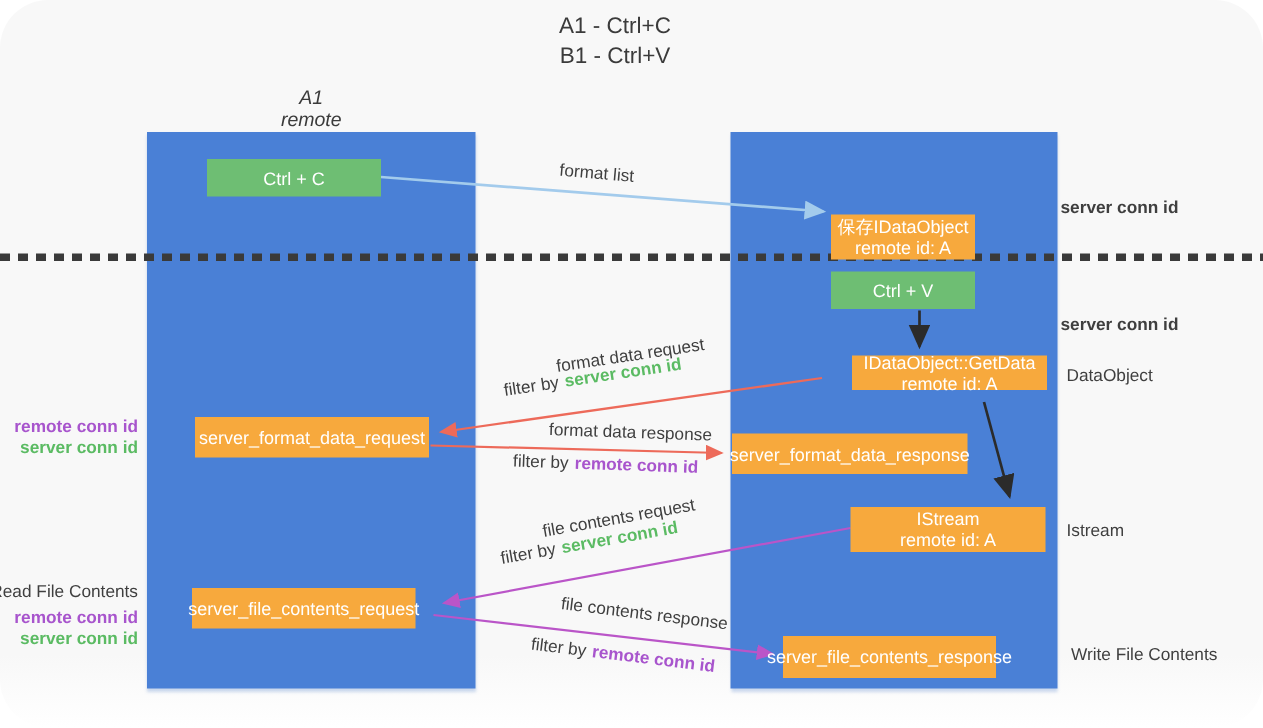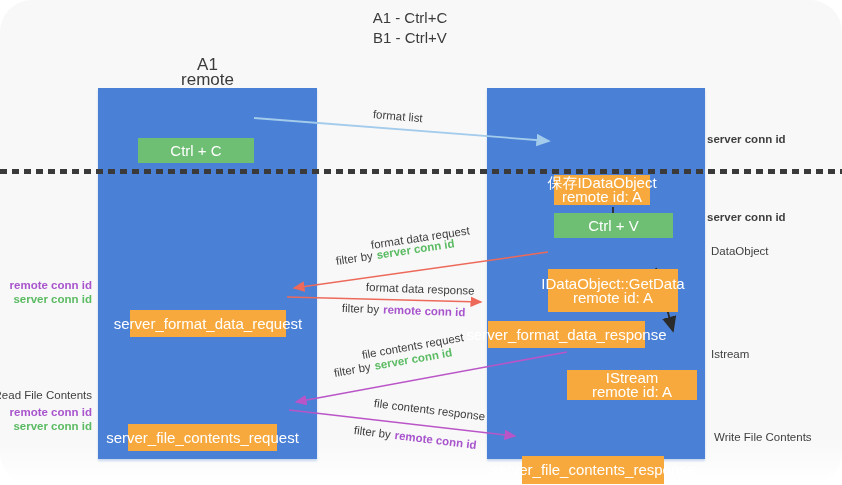--- a/index.html
+++ b/index.html
@@ -14,35 +14,35 @@
     position:relative; width:842px; height:485px; overflow:hidden;
     background:linear-gradient(#f8f8f8 90%, #ffffff 100%);
     color:var(--ink);
     border-radius:32px;
   }
   .title{
     position:absolute; left:300px; top:8px; width:220px; text-align:center;
     font-size:15px; line-height:20px; color:#3b3b3b;
   }
   .colhead{
-    position:absolute; top:57px; text-align:center; font-size:17px;
-    line-height:15px; color:#3b3b3b;
+    position:absolute; top:57px; text-align:center; font-size:13px;
+    line-height:15px; color:#3b3b3b;font-style:italic;
   }
   .column{
     position:absolute; top:88px; height:371px; background:var(--column-blue);
     box-shadow:0 2px 2px rgba(140,170,220,.45);
   }
   .dotted{
     position:absolute; left:0; top:169px; width:842px; height:5px;
     background:repeating-linear-gradient(90deg,#3a3a3a 0 7px, transparent 7px 12px);
   }
   .box{
     position:absolute; display:flex; flex-direction:column; align-items:center;
-    justify-content:center; color:#fff; font-size:15px; line-height:14px;
-    text-align:center; white-space:nowrap;margin-top:32px;
+    justify-content:center; color:#fff; font-size:12px; line-height:14px;
+    text-align:center; white-space:nowrap;
   }
   .box.orange{background:var(--box-orange);}
   .box.green{background:var(--box-green);}
   .albl{
     position:absolute; white-space:nowrap; font-size:11.5px; color:var(--ink);
     transform-origin:left center;
   }
   .albl .pre{margin-right:4px;}
   .green-txt{color:var(--green-text); font-weight:bold;}
   .purple-txt{color:var(--purple-text); font-weight:bold;}
@@ -108,25 +108,25 @@
 
   <div class="box green" style="left:138px;top:106px;width:116px;height:25px">
     <div>Ctrl + C</div>
   </div>
 
   <div class="box orange" style="left:554px;top:143px;width:96px;height:30px">
     <div>保存IDataObject</div>
     <div>remote id: A</div>
   </div>
 
-  <div class="box green" style="left:554px;top:181px;width:119px;height:25px">
+  <div class="box green" style="left:554px;top:181px;width:96px;height:25px">
     <div>Ctrl + V</div>
   </div>
 
-  <div class="box orange" style="left:548px;top:237px;width:130px;height:43px">
+  <div class="box orange" style="left:568px;top:237px;width:130px;height:23px">
     <div>IDataObject::GetData</div>
     <div>remote id: A</div>
   </div>
 
   <div class="box orange" style="left:488px;top:289px;width:157px;height:27px">
     <div>server_format_data_response</div>
   </div>
 
   <div class="box orange" style="left:130px;top:278px;width:156px;height:27px">
     <div>server_format_data_request</div>

